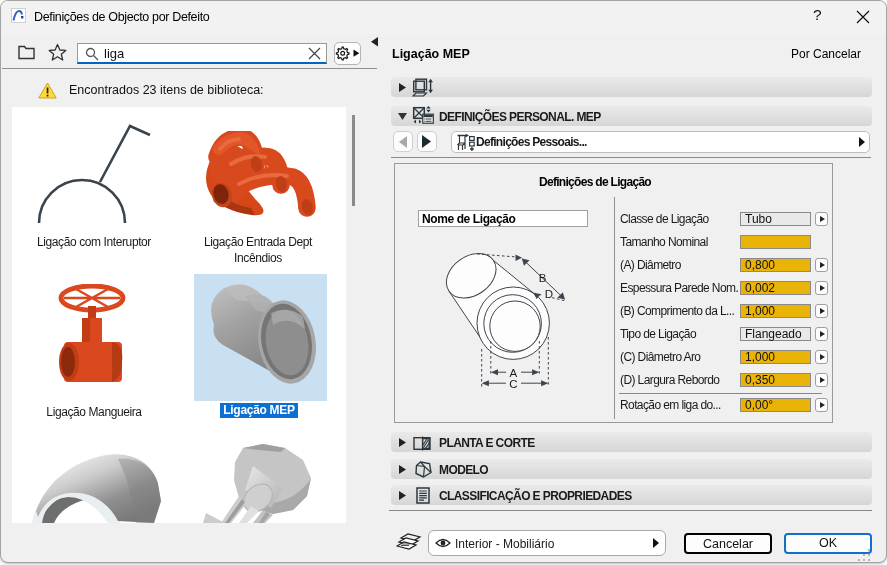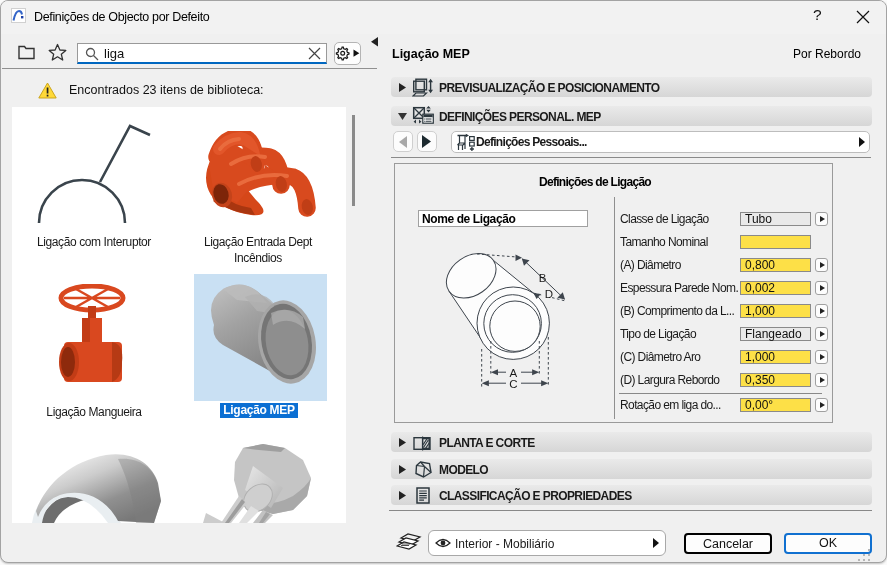--- a/index.html
+++ b/index.html
@@ -36,21 +36,21 @@
 .bartext { font-size:12px; font-weight:700; color:#1a1a1a; position:absolute; left:48px; top:3.5px; letter-spacing:-0.6px; }
 .navbtn { top:130px; width:20px; height:21px; background:#fcfcfc; border:1px solid #cfcfcf; border-radius:5px; }
 #ddown1 { left:450px; top:130px; width:419px; height:22px; background:#fff; border:1px solid #bdbdbd; border-radius:5px; }
 #rsep1 { left:390px; top:156px; width:480px; height:1px; background:#8a8a8a; }
 #bigbox { left:393px; top:162px; width:439px; height:260px; background:#f0f0f0; border:1px solid #9a9a9a; }
 #boxtitle { left:393px; top:174px; width:402px; text-align:center; font-size:12px; letter-spacing:-0.7px; font-weight:700; color:#000; }
 #vdiv { left:613px; top:196px; width:1px; height:222px; background:#8f8f8f; }
 #nameinput { left:417px; top:209px; width:170px; height:17px; background:#fff; border:1px solid #a0a0a0; }
 #nametext { left:421px; top:211px; font-size:12px; letter-spacing:-0.4px; font-weight:700; color:#000; }
 .flabel { left:619px; font-size:12px; letter-spacing:-0.6px; color:#1a1a1a;text-align:right; }
-.ffield { left:739px; width:71px; height:14px; background:#fde047; border:1px solid #8a8a8a; font-size:12px; color:#111; padding-left:4px; line-height:12px; }
+.ffield { left:739px; width:71px; height:14px; background:#eab308; border:1px solid #8a8a8a; font-size:12px; color:#111; padding-left:4px; line-height:12px; }
 .fgray { background:#e9e9e9; }
 .fbtn { left:814px; width:13px; height:14px; background:#fdfdfd; border:1px solid #a0a0a0; border-radius:3px; }
 .fbtn::after { content:''; position:absolute; left:4px; top:3px; border-left:5px solid #222; border-top:3.5px solid transparent; border-bottom:3.5px solid transparent; }
 #fsep { left:618px; top:392px; width:203px; height:1px; background:#888; }
 #rsep2 { left:388px; top:509px; width:483px; height:1px; background:#888; }
 #ddown2 { left:427px; top:529px; width:238px; height:26px; background:#fff; border:1px solid #a8a8a8; border-radius:6px; }
 .btn { top:532px; height:21px; background:#fdfdfd; border:2px solid #000000; border-radius:4px; font-size:12.5px; color:#111; text-align:center; line-height:19px; }
 #cancelbtn { left:683px; width:88px; }
 #okbtn { left:783px; width:88px; border:2px solid #1070d0; line-height:17px; }
 </style>
@@ -203,34 +203,33 @@
       <path d="M38 52 L46 59 L30 79 L20 79 Z" fill="#cdcdcd"></path>
       <path d="M41 55 L44 58 L28 79 L24 79 Z" fill="#9d9d9d"></path>
       <path d="M50 62 L58 67 L46 79 L38 79 Z" fill="#e0e0e0"></path>
       <path d="M62 66 L72 71 L64 79 L52 79 Z" fill="#c2c2c2"></path>
       <path d="M65 68 L69 70 L62 79 L58 79 Z" fill="#a4a4a4"></path>
     </g>
     <path d="M5 69 L24 79 L2 79 Z" fill="#cccccc"></path>
   </svg>
 
   <div class="abs txt" id="rp-name">Ligação MEP</div>
-  <div class="abs txt" id="rp-default">Por Rebordo</div>
+  <div class="abs txt" id="rp-default">Por Cancelar</div>
 
   <div class="abs bar" style="top:76px">
     <svg class="abs" style="left:8px;top:6px" width="7" height="9" viewBox="0 0 7 9">
         <path d="M0 0 L7 4.5 L0 9 Z" fill="#222"></path>
       </svg>
     <svg class="abs" style="left:21px;top:1px" width="24" height="19" viewBox="0 0 24 19">
       <rect x="1.7" y="3.2" width="10.6" height="10.6" fill="none" stroke="#2c373e" stroke-width="1.4"></rect>
       <rect x="3.9" y="1.2" width="10.6" height="10.6" fill="none" stroke="#2c373e" stroke-width="1.4"></rect>
       <path d="M1 18 L4 15 L14.5 15 L11.5 18 Z" fill="none" stroke="#2c373e" stroke-width="1.2"></path>
       <path d="M18.6 3.5 V12.5" stroke="#2c373e" stroke-width="1.4" fill="none"></path>
       <path d="M18.6 0.8 L21 4.2 L16.2 4.2 Z M18.6 15.2 L21 11.8 L16.2 11.8 Z" fill="#2c373e"></path>
     </svg>
-    <span class="bartext">PREVISUALIZAÇÃO E POSICIONAMENTO</span>
   </div>
   <div class="abs bar" style="top:105px">
     <svg class="abs" style="left:7px;top:6.5px" width="9" height="7" viewBox="0 0 9 7">
         <path d="M0 0 L9 0 L4.5 7 Z" fill="#333"></path>
       </svg>
     <svg class="abs" style="left:21px;top:0px" width="22" height="20" viewBox="0 0 22 20">
       <rect x="1.7" y="1.7" width="10.6" height="10.6" fill="none" stroke="#2c373e" stroke-width="1.5"></rect>
       <path d="M2 2 L12 12 M12 2 L2 12" stroke="#2c373e" stroke-width="1.3"></path>
       <path d="M16.5 0 L18.8 2.6 L14.2 2.6 Z M16.5 6.4 L18.8 3.8 L14.2 3.8 Z" fill="#2c373e"></path>
       <rect x="10.8" y="8.2" width="10.5" height="9" fill="#fff" stroke="#2c373e" stroke-width="1.2"></rect>

